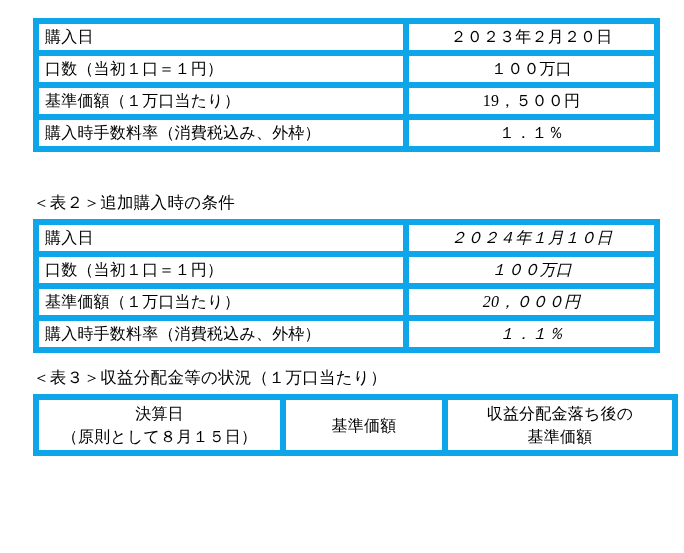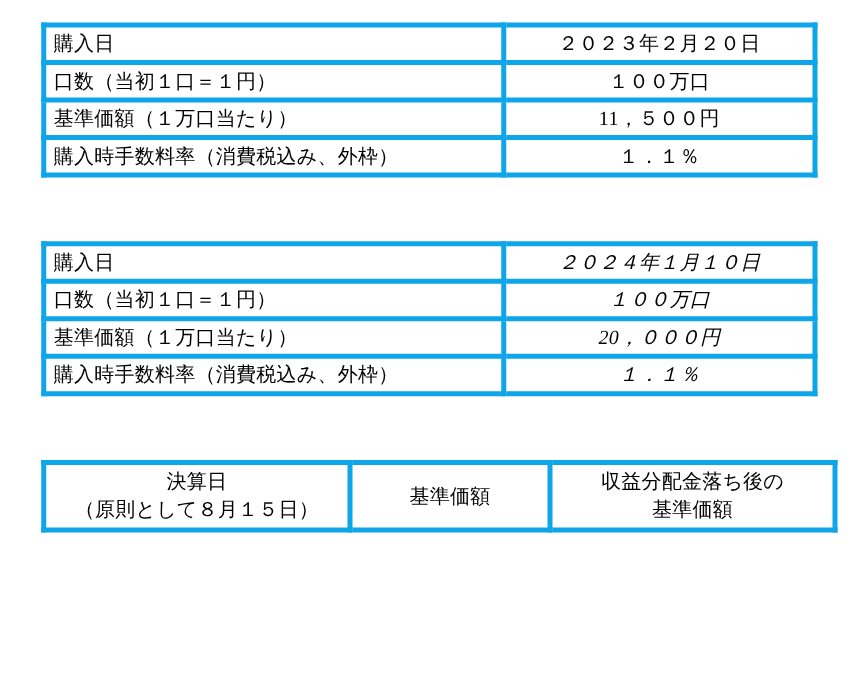--- a/index.html
+++ b/index.html
@@ -30,21 +30,21 @@
     line-height: 20px;
     letter-spacing: 0.3px;
     white-space: nowrap;
     margin-bottom: 6px;
   }
   table {
     border-collapse: collapse;
     table-layout: fixed;
   }
   table td {
-    border: 4px solid #0ea5e9;
+    border: 6px solid #0ea5e9;
     font-size: 16px;
     letter-spacing: 0.2px;
     height: 26px;
     padding: 0 6px;
     white-space: nowrap;
   }
   .lbl {
     text-align: left;
   }
   .val {
@@ -88,31 +88,32 @@
           <tr>
         <td class="lbl c0">購入日</td>
         <td class="val c1">２０２３年２月２０日</td>
       </tr>
       <tr>
         <td class="lbl c0">口数（当初１口＝１円）</td>
         <td class="val c1">１００万口</td>
       </tr>
       <tr>
         <td class="lbl c0">基準価額（１万口当たり）</td>
-        <td class="val c1">11，５００円</td>
+        <td class="val c1">19，５００円</td>
       </tr>
       <tr>
         <td class="lbl c0">購入時手数料率（消費税込み、外枠）</td>
         <td class="val c1">１．１％</td>
       </tr>
     </tbody>
       </table>
   </div>
 
   <div class="section" id="sec2">
+    <div class="caption">＜表２＞追加購入時の条件</div>
     <table id="tbl2">
       <tbody>
           <tr>
         <td class="lbl c0">購入日</td>
         <td class="val c1">２０２４年１月１０日</td>
       </tr>
       <tr>
         <td class="lbl c0">口数（当初１口＝１円）</td>
         <td class="val c1">１００万口</td>
       </tr>
@@ -122,20 +123,21 @@
       </tr>
       <tr>
         <td class="lbl c0">購入時手数料率（消費税込み、外枠）</td>
         <td class="val c1">１．１％</td>
       </tr>
     </tbody>
       </table>
   </div>
 
   <div class="section" id="sec3">
+    <div class="caption">＜表３＞収益分配金等の状況（１万口当たり）</div>
     <table id="tbl3">
       <tbody>
           <tr class="hdr">
         <td class="c0">
           <span class="hdr-line">決算日</span>
           <span class="hdr-line">（原則として８月１５日）</span>
         </td>
         <td class="c1">
           <span class="hdr-line">基準価額</span>
         </td>

